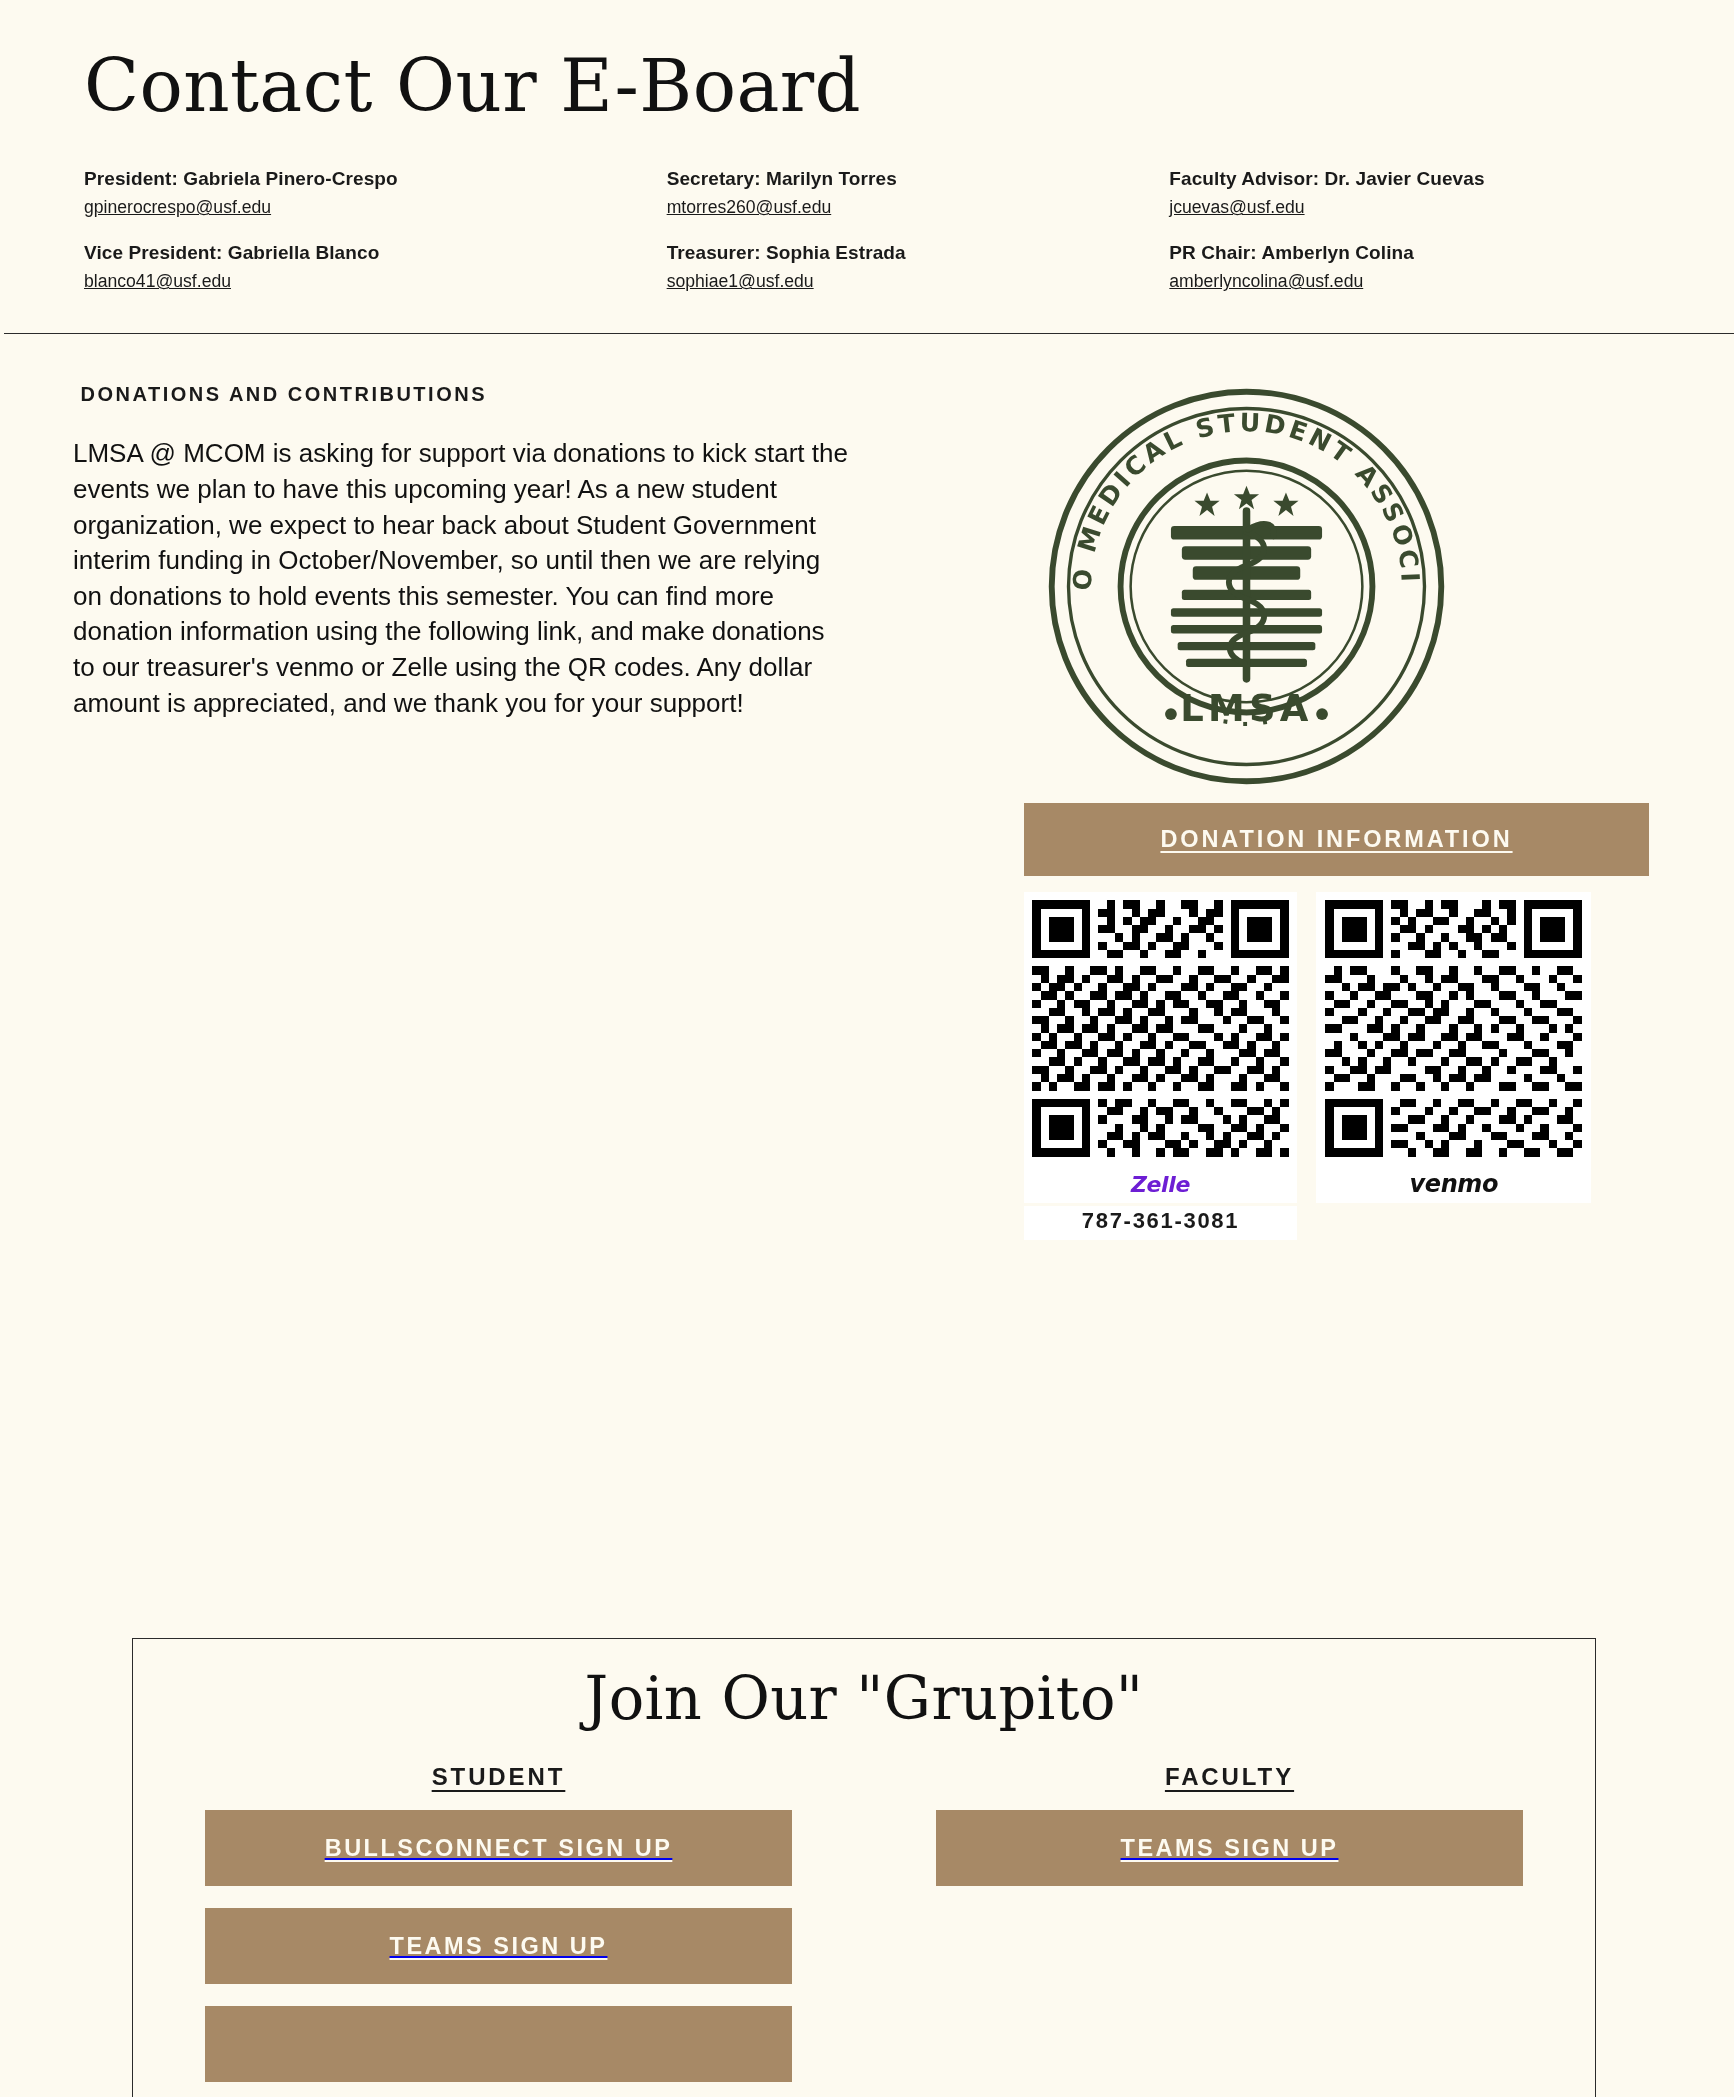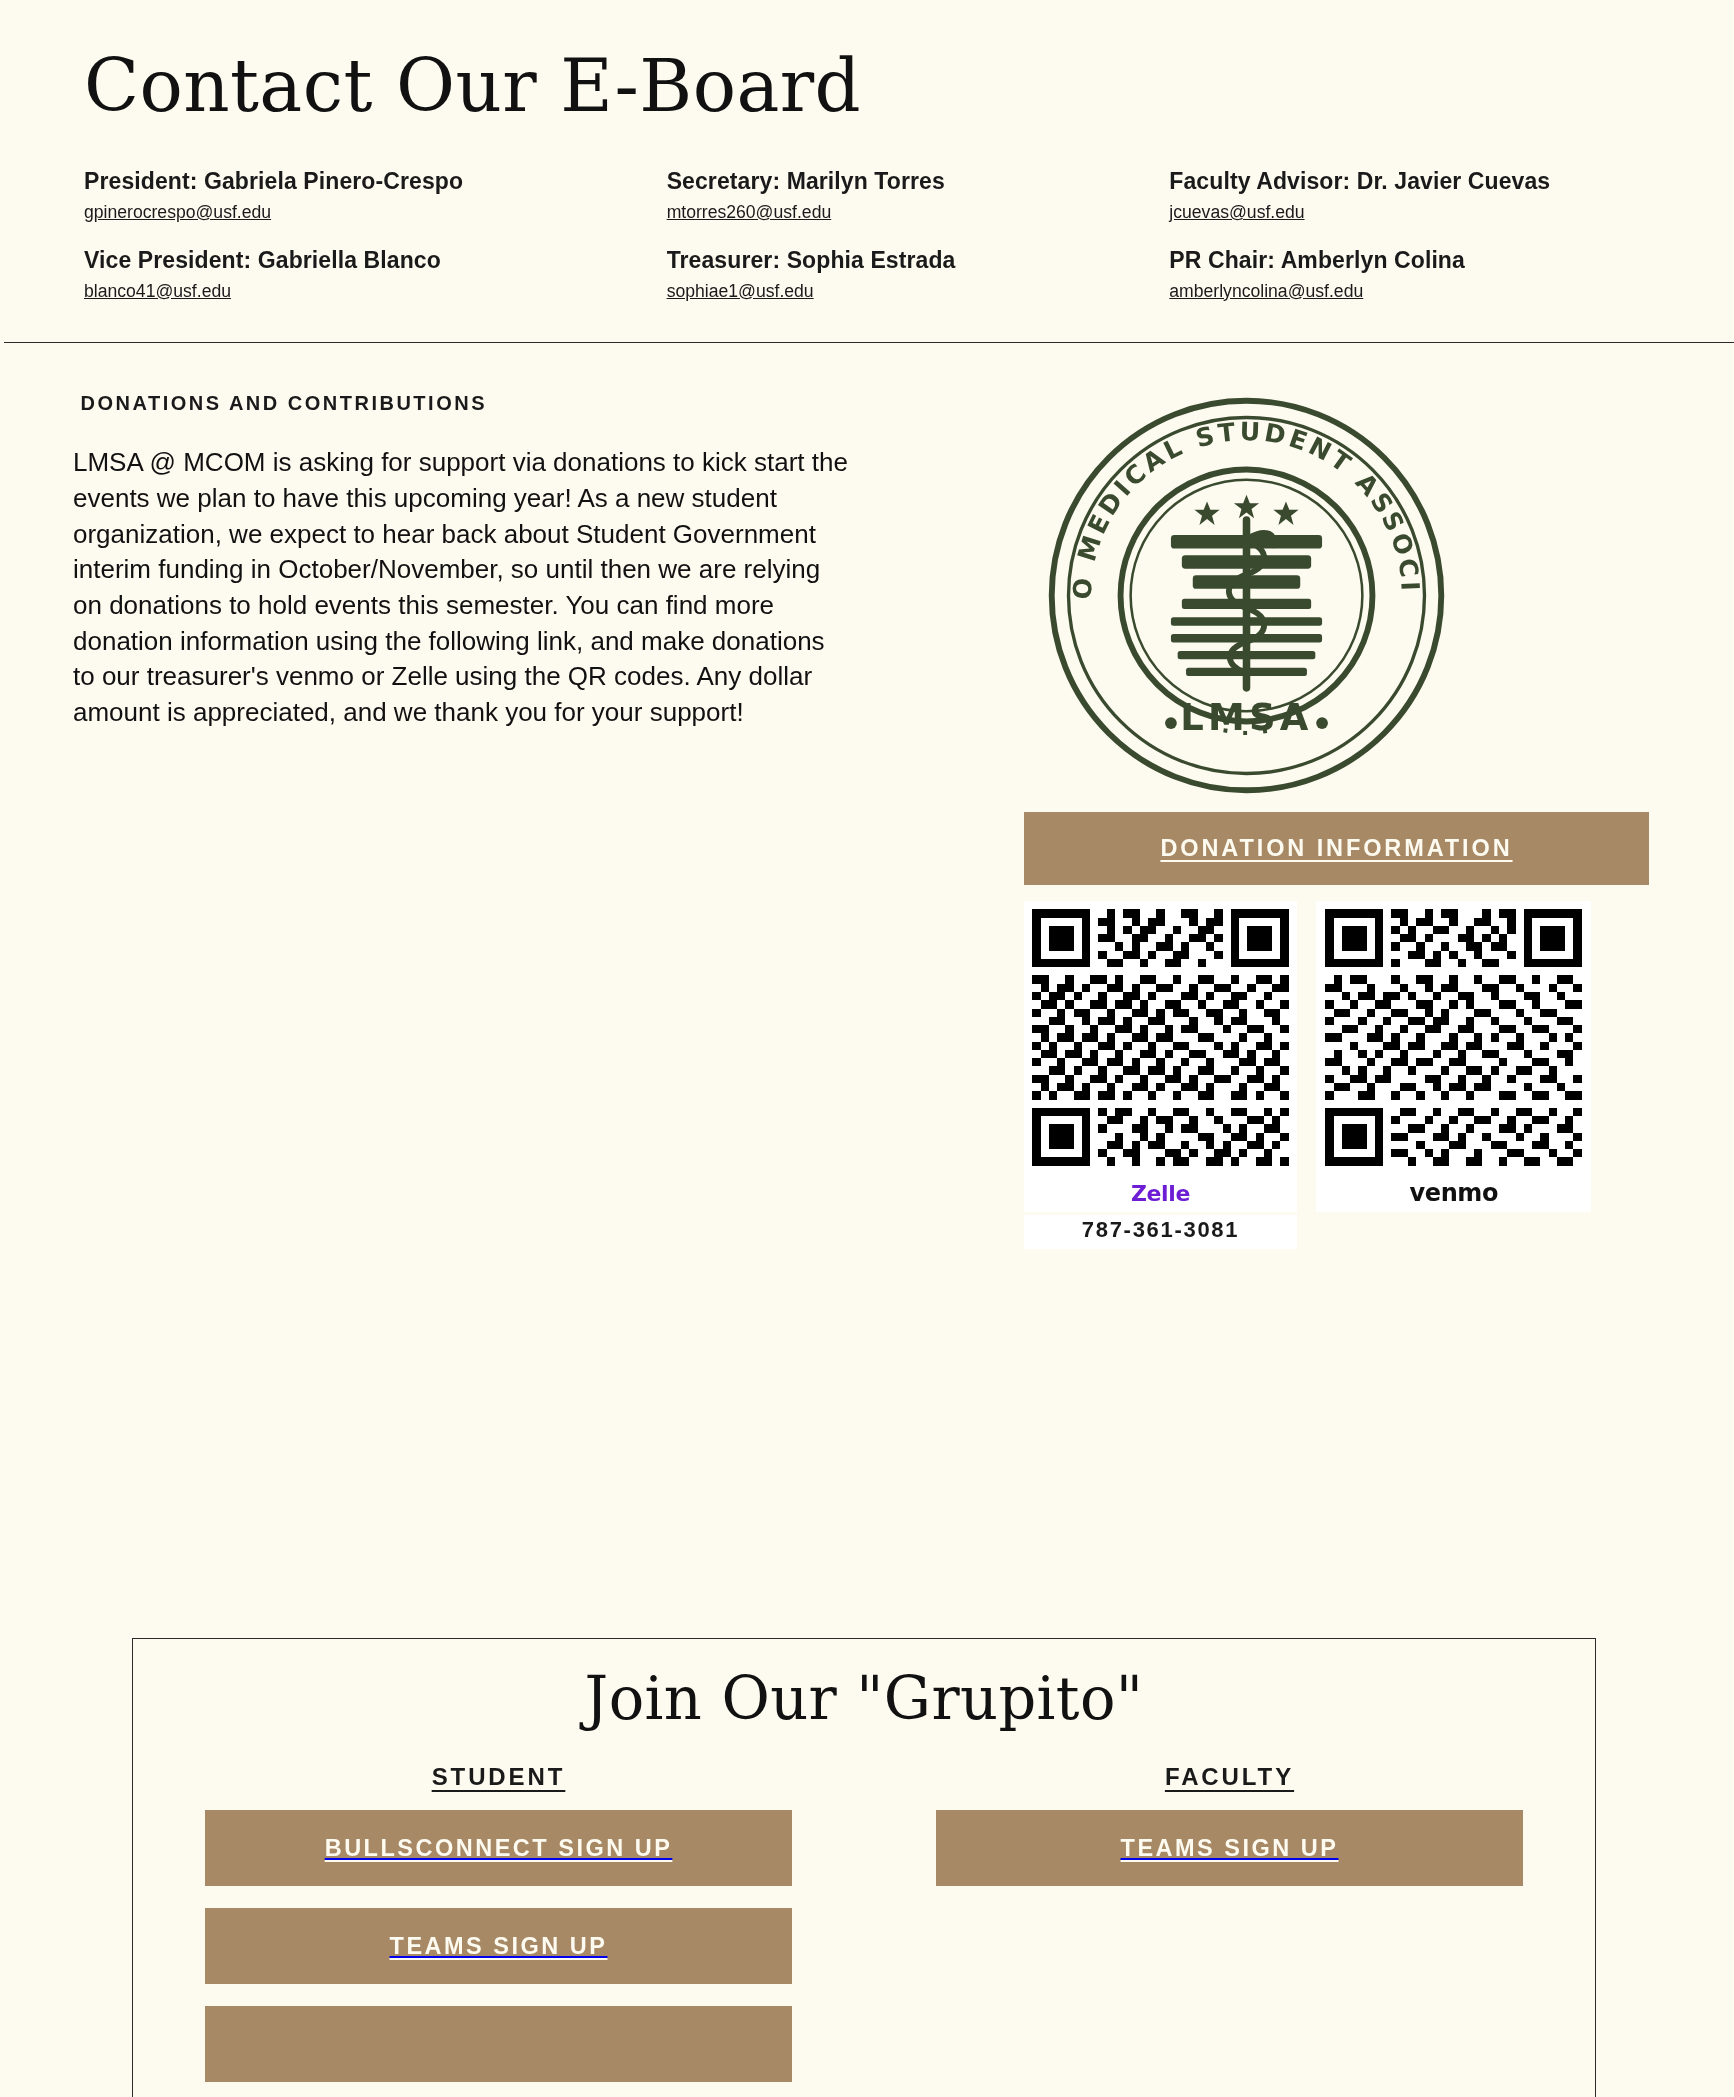--- a/index.html
+++ b/index.html
@@ -44,21 +44,21 @@
   .eboard-col {
     display: flex;
     flex-direction: column;
     gap: 23.5px;
   }
   .eboard-col.c1 { width: 583px; }
   .eboard-col.c2 { width: 503px; }
   .eboard-col.c3 { width: 503px; }
 
   .person-role {
-    font-size: 23px;
+    font-size: 19px;
     font-weight: bold;
     letter-spacing: 0.1px;
     margin: 0 0 7.6px 0;
     line-height: 1.15;
   }
   .person-email {
     font-size: 17.6px;
     text-decoration: underline;
     line-height: 1.2;
     color: #1a1a1a;
@@ -138,20 +138,21 @@
     letter-spacing: 2.9px;
     text-decoration: underline;
     text-underline-offset: 4.2px;
   }
 
   .qr-row {
     margin: 16px 0 0 101px;
     display: flex;
     gap: 19.3px;
     align-items: flex-start;
+    font-style: italic;
   }
   .qr-card {
     background: #ffffff;
     box-sizing: border-box;
   }
   .qr-zelle { width: 273px; }
   .qr-venmo { width: 275px; }
   .qr-img {
     width: 100%;
     height: 273px;

